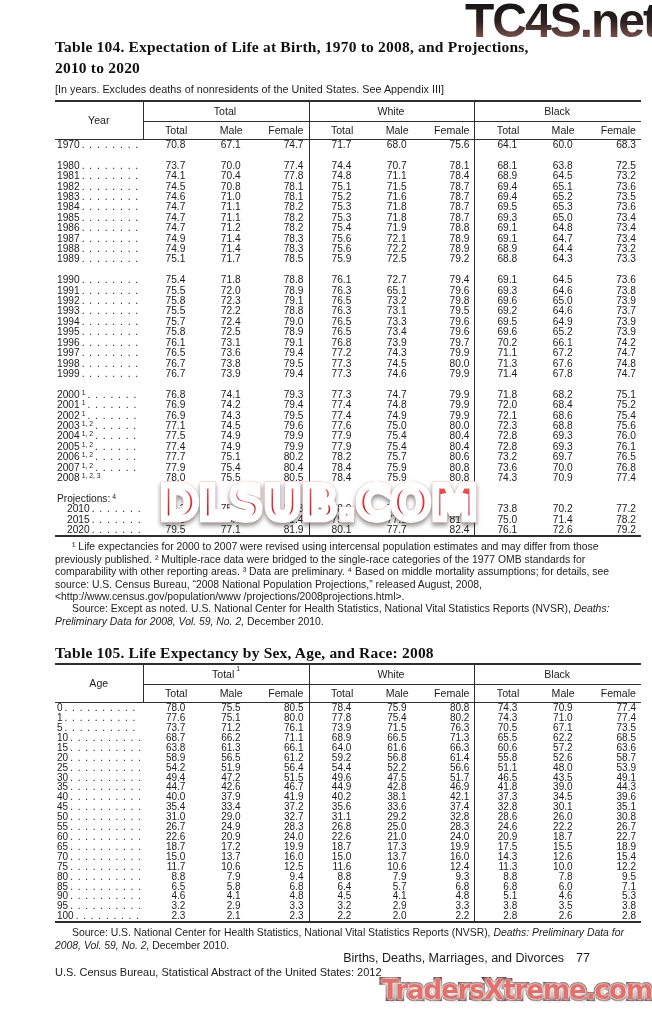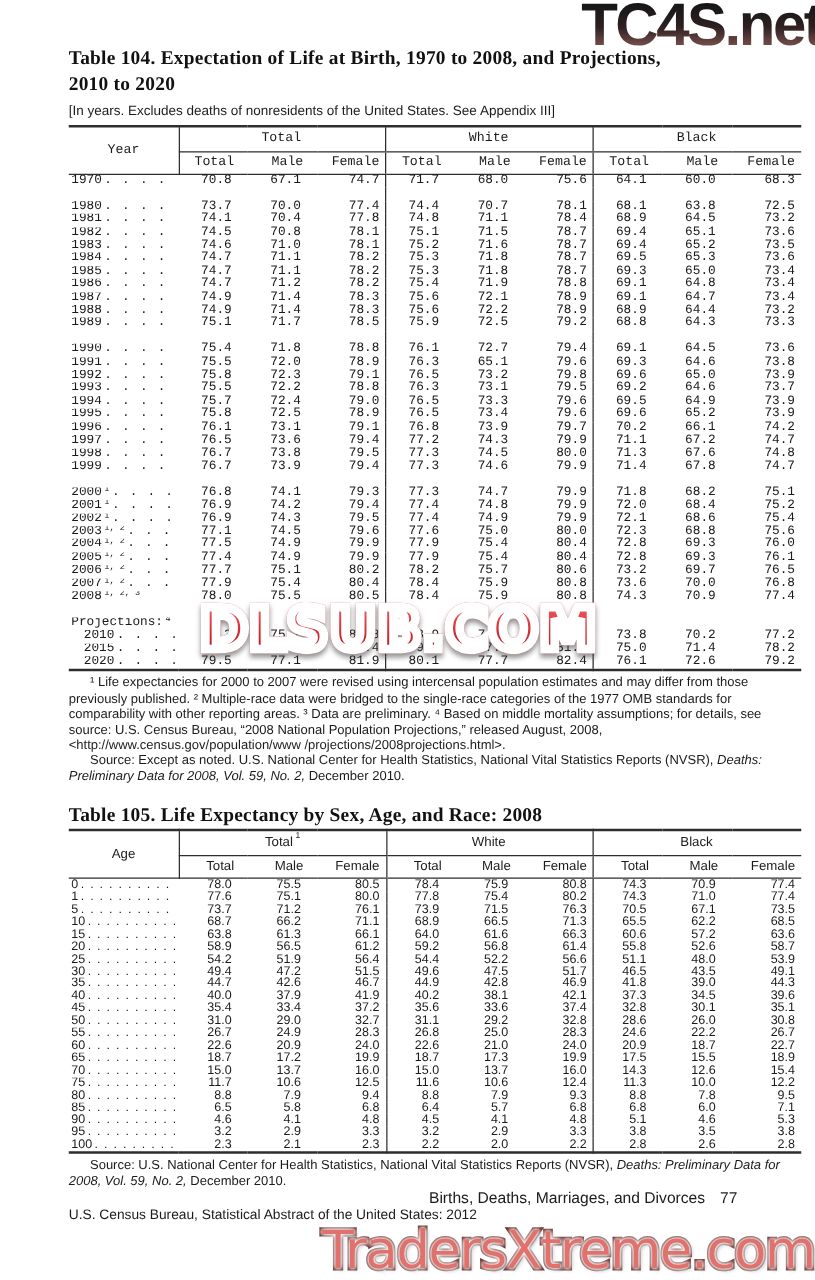--- a/index.html
+++ b/index.html
@@ -12,21 +12,21 @@
   .tbl-title{
     font-family:"Liberation Serif", serif;font-weight:bold;font-size:15.5px;
     line-height:21px;color:#111;letter-spacing:.2px;
   }
   .bracket-note{font-size:10.8px;margin:5px 0 5px 0;color:#1b1b1b;}
   table{border-collapse:collapse;table-layout:fixed;width:586px;}
   table{border-top:2px solid #2e2e2e;border-bottom:2px solid #2e2e2e;}
   col.lblcol{width:88px;}
   col.vcol{width:55.3px;}
   th{font-weight:normal;color:#1b1b1b;}
-  #t104{font-size:10.2px;font-family:Liberation Mono, monospace;}
+  #t104{font-size:10.2px;}
   #t105{font-size:10px;}
   thead th{font-size:10.6px;}
   tr.grp th{border-bottom:1px solid #2e2e2e;height:19px;line-height:19px;text-align:center;padding:0;}
   tr.sub th{height:17px;line-height:17px;text-align:right;padding:0 11px 0 0;border-bottom:1px solid #2e2e2e;}
   tr.sub th.last{padding-right:5px;}
   th.corner{border-bottom:1px solid #2e2e2e;text-align:center;vertical-align:middle;padding:0;border-right:1px solid #2e2e2e;}
   td.vl, th.vl{border-left:1px solid #2e2e2e;}
   #t104 tbody tr{height:10.4px;}
   #t104 tbody td{line-height:10.4px;}
   #t105 tbody tr{height:9.9px;}
@@ -55,22 +55,22 @@
   .wm-dlsub{
     top:476px;left:160px;font-family:"DejaVu Sans", sans-serif;font-weight:bold;
     font-size:46px;letter-spacing:1px;
     color:#cf1d24;
     background:linear-gradient(180deg,#ef686c 8%,#e03a40 42%,#a40e14 95%);
     -webkit-background-clip:text;background-clip:text;-webkit-text-fill-color:transparent;
     -webkit-text-stroke:7px #ffffff;paint-order:stroke fill;
     filter:drop-shadow(0 3px 2px rgba(60,60,60,.55));
   }
   .wm-traders{
-    top:975px;right:0px;font-family:"DejaVu Sans", sans-serif;font-weight:normal;
-    font-size:42px;letter-spacing:-1px;color:#e0716c;
+    top:975px;right:0px;font-family:"DejaVu Sans", sans-serif;font-weight:bold;
+    font-size:26px;letter-spacing:-1px;color:#e0716c;
     -webkit-text-stroke:4px #5d1f1c;paint-order:stroke fill;
     text-shadow:0 0 2px #fff,0 0 4px #fff,0 0 6px #fff,2px 2px 3px rgba(120,120,120,.6);
   }
   .runfoot{position:absolute;top:951px;right:62px;font-size:12.5px;color:#1b1b1b;}
   .runfoot .pg{margin-left:12px;}
   .imprint{position:absolute;top:966px;left:55px;font-size:11px;color:#1b1b1b;}
 </style>
 </head>
 <body>
 

